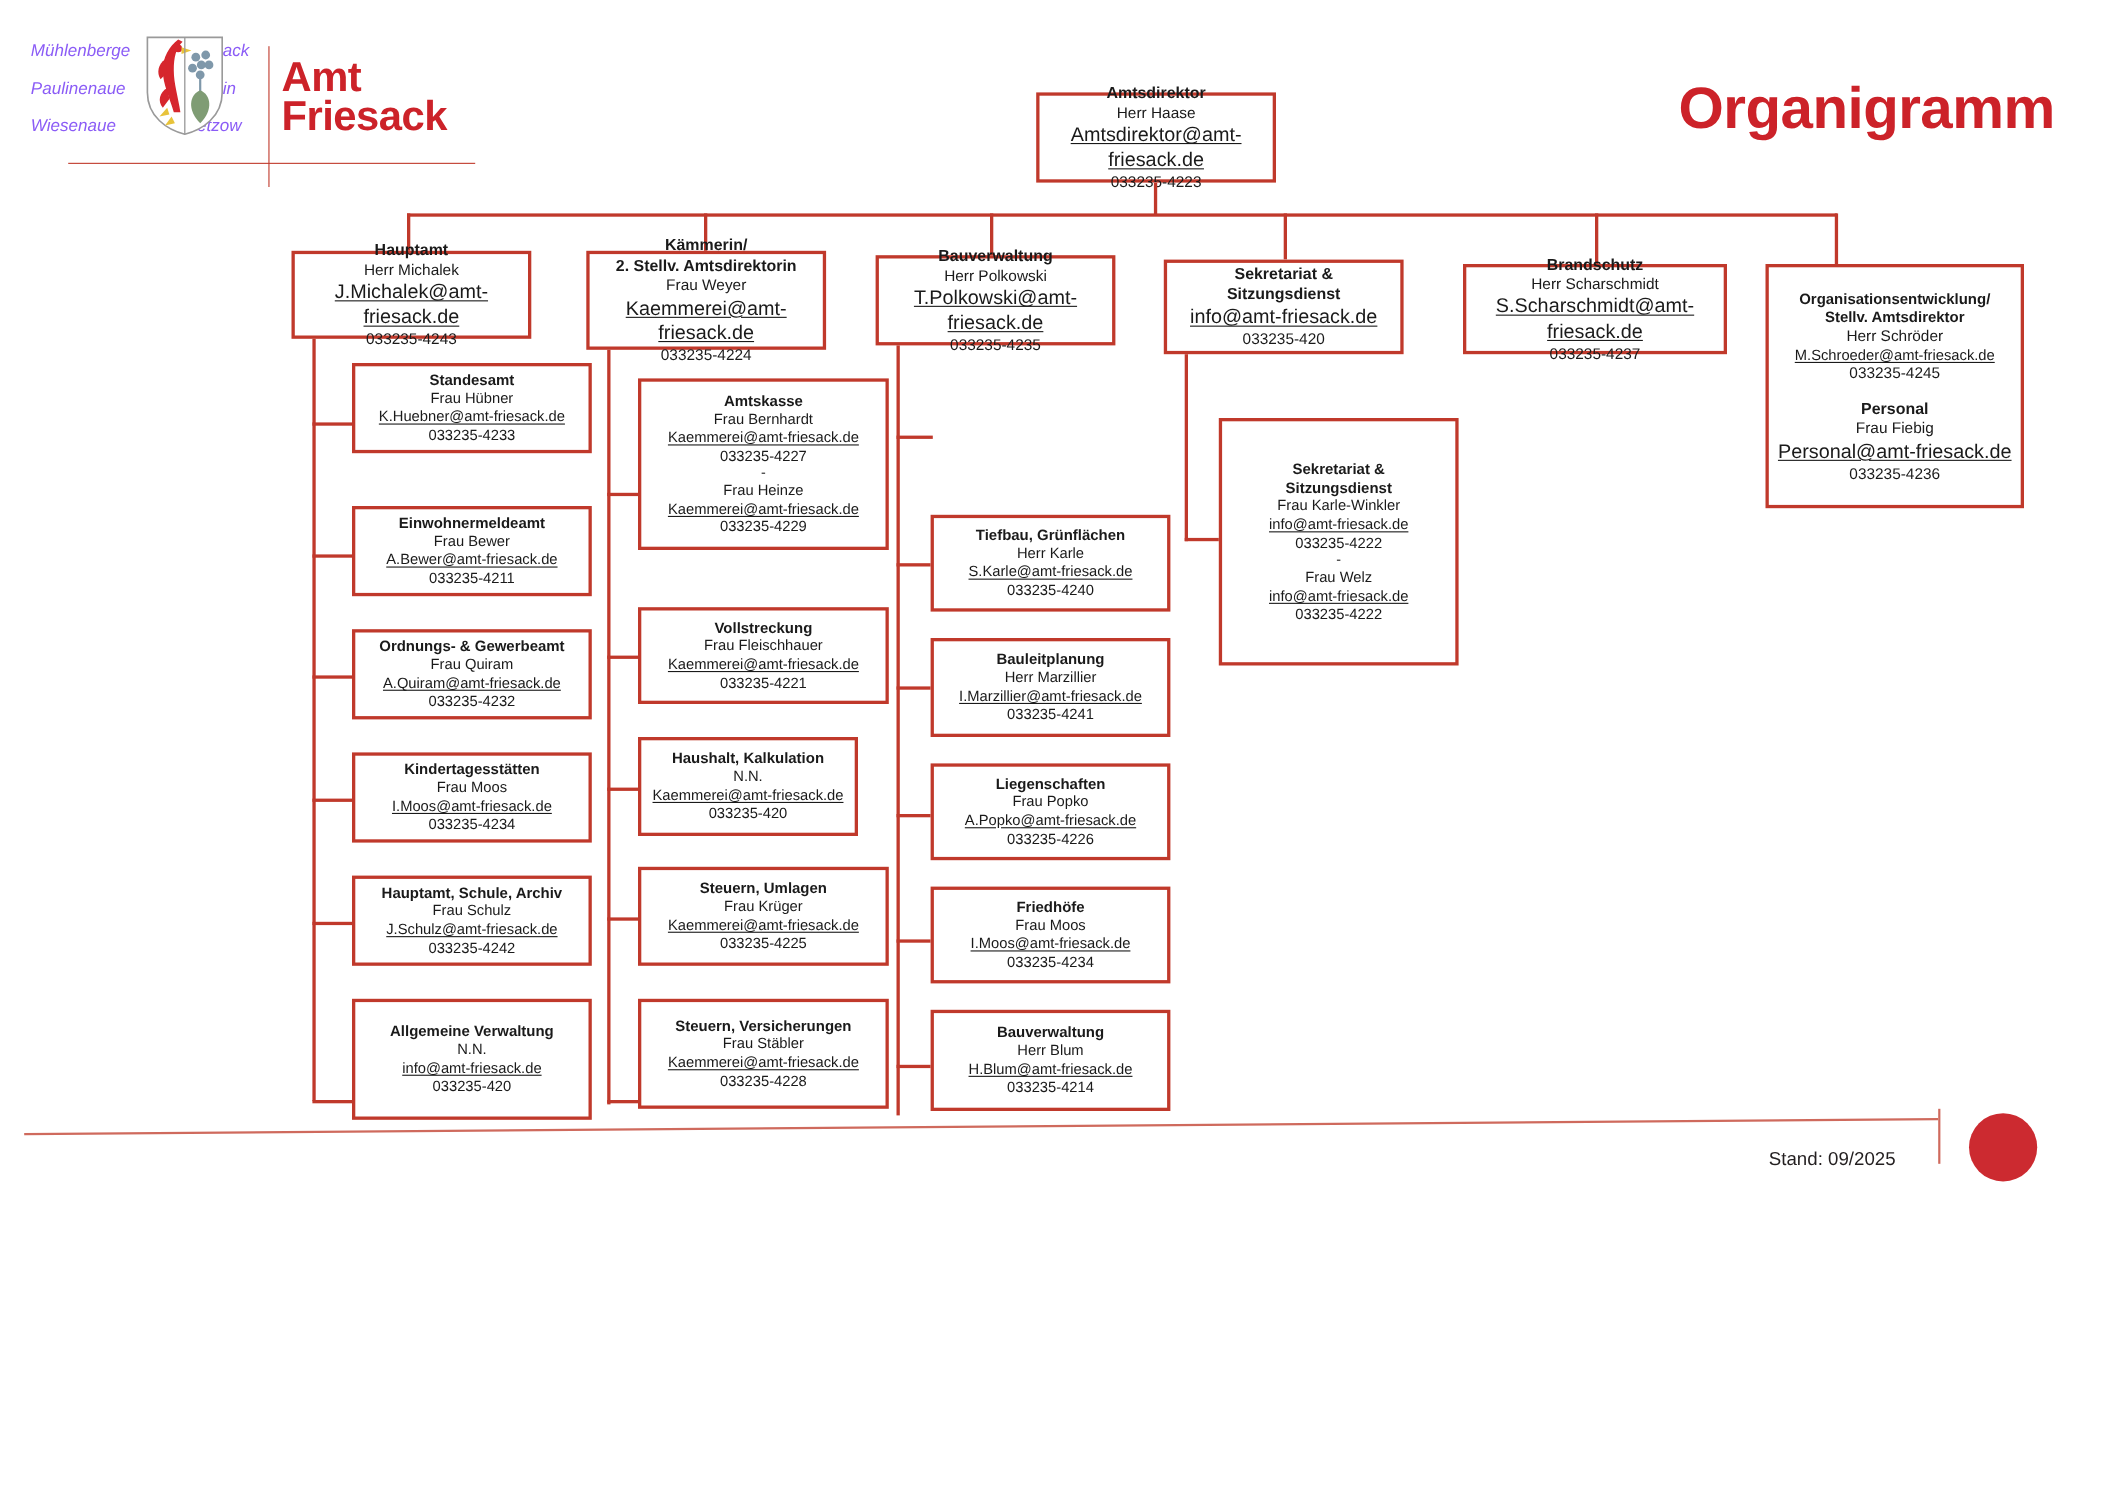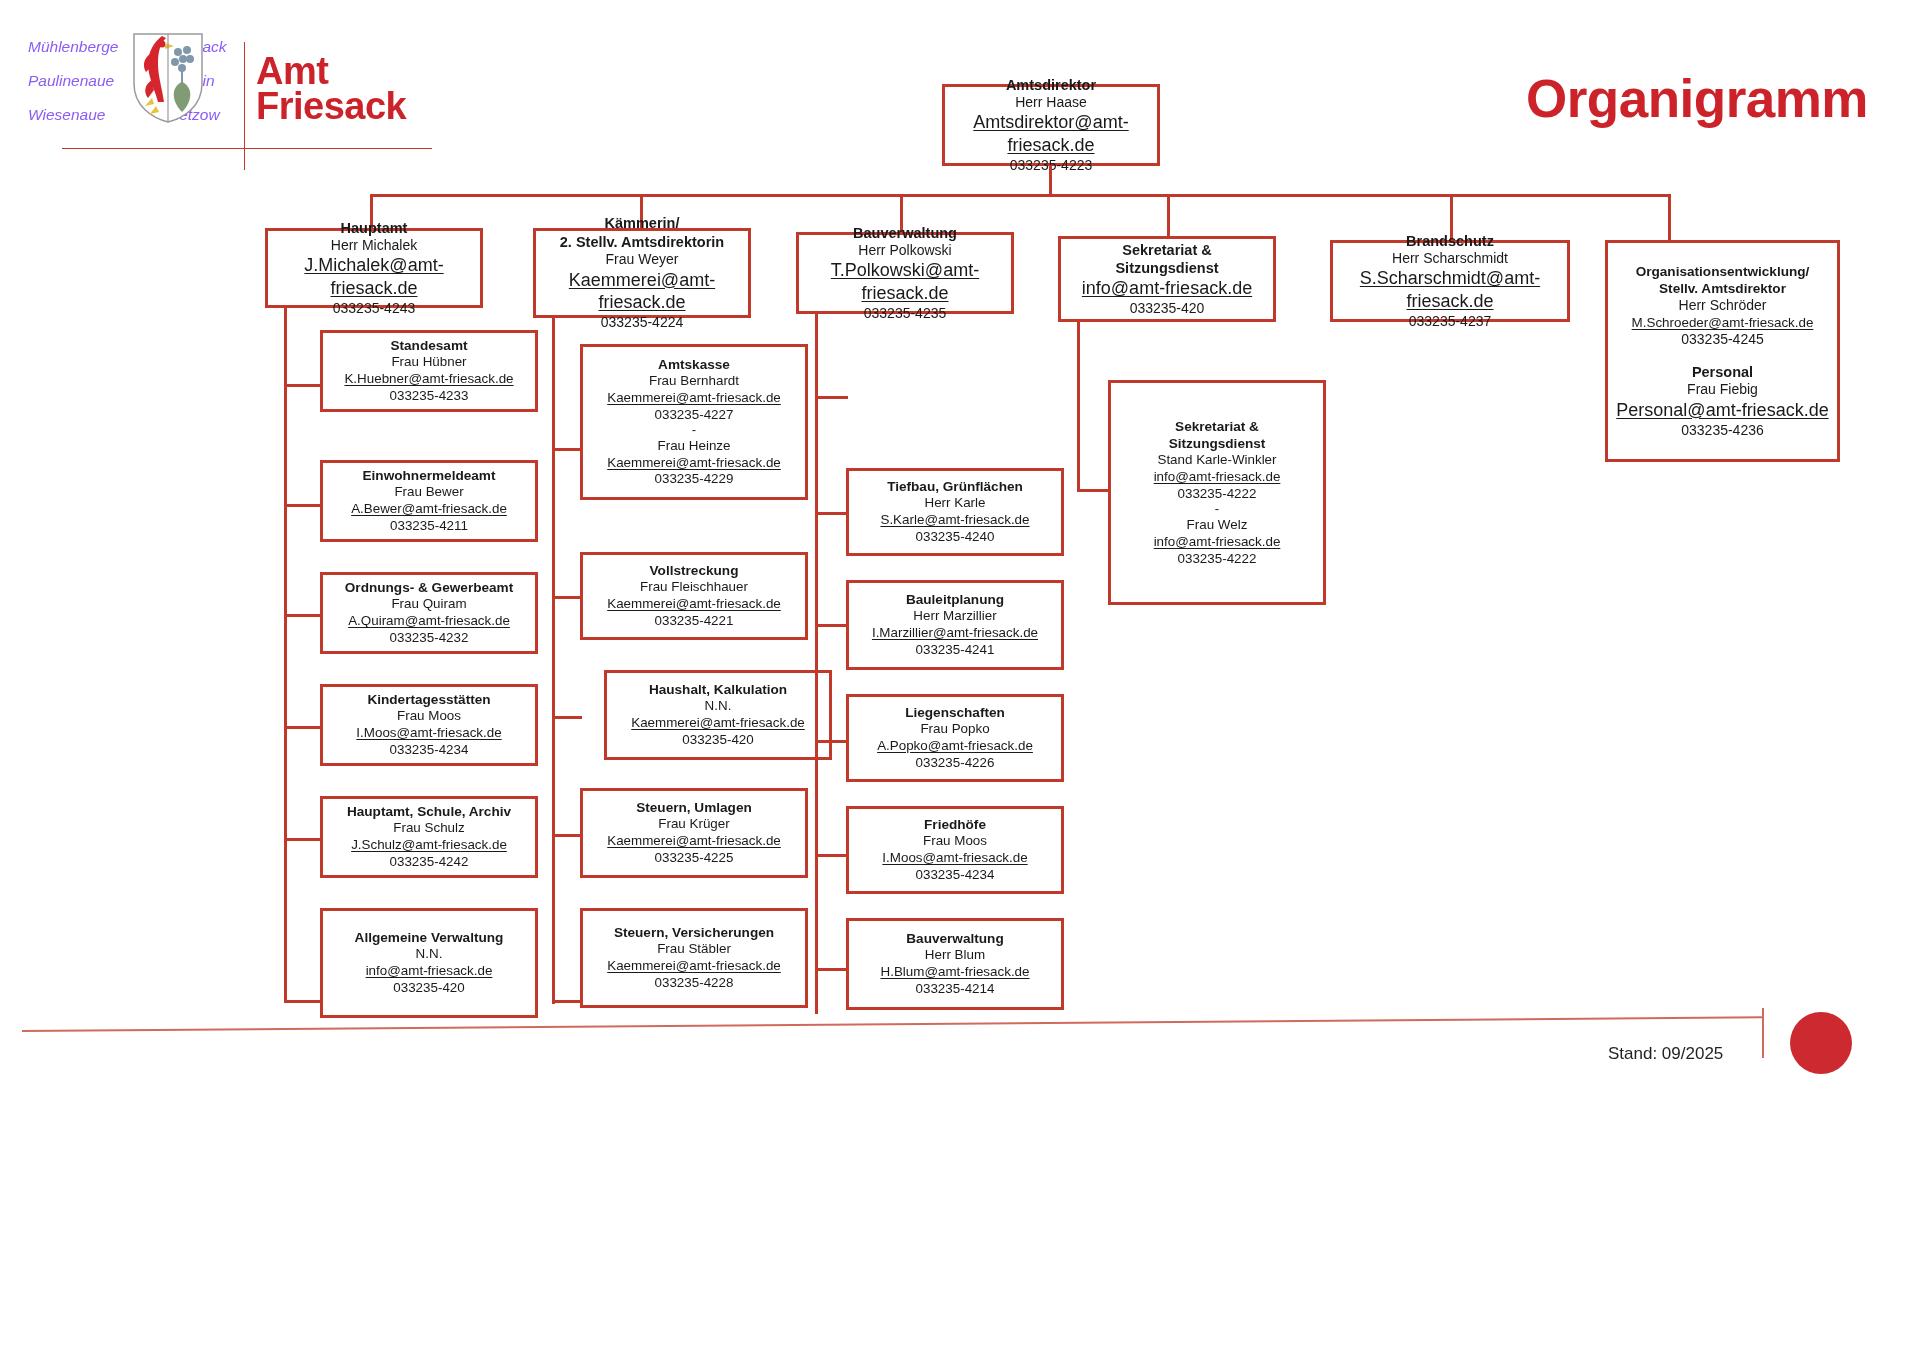--- a/index.html
+++ b/index.html
@@ -320,21 +320,21 @@
     <div class="person">Frau Heinze</div>
     <div class="mail">Kaemmerei@amt-friesack.de</div>
     <div class="tel">033235-4229</div>
   </div>
   <div class="node small" style="left:580px; top:552px; width:228px; height:88px;">
     <div class="ttl">Vollstreckung</div>
     <div class="person">Frau Fleischhauer</div>
     <div class="mail">Kaemmerei@amt-friesack.de</div>
     <div class="tel">033235-4221</div>
   </div>
-  <div class="node small" style="left:580px; top:670px; width:228px; height:90px;margin-left:24px;">
+  <div class="node small" style="left:580px; top:670px; width:200px; height:90px;">
     <div class="ttl">Haushalt, Kalkulation</div>
     <div class="person">N.N.</div>
     <div class="mail">Kaemmerei@amt-friesack.de</div>
     <div class="tel">033235-420</div>
   </div>
   <div class="node small" style="left:580px; top:788px; width:228px; height:90px;">
     <div class="ttl">Steuern, Umlagen</div>
     <div class="person">Frau Krüger</div>
     <div class="mail">Kaemmerei@amt-friesack.de</div>
     <div class="tel">033235-4225</div>
@@ -396,21 +396,21 @@
     <div class="ttl">Sitzungsdienst</div>
     <div class="mail">info@amt-friesack.de</div>
     <div class="tel">033235-420</div>
   </div>
   <div class="line v" style="left:1077px; top:322px; height:170px;"></div>
   <div class="line h" style="left:1077px; top:489px; width:33px;"></div>
 
   <div class="node small" style="left:1108px; top:380px; width:218px; height:225px;">
     <div class="ttl">Sekretariat &amp;</div>
     <div class="ttl">Sitzungsdienst</div>
-    <div class="person">Stand Karle-Winkler</div>
+    <div class="person">Frau Karle-Winkler</div>
     <div class="mail">info@amt-friesack.de</div>
     <div class="tel">033235-4222</div>
     <div class="sep">-</div>
     <div class="person">Frau Welz</div>
     <div class="mail">info@amt-friesack.de</div>
     <div class="tel">033235-4222</div>
   </div>
 
   <div class="node" style="left:1330px; top:240px; width:240px; height:82px;">
     <div class="ttl">Brandschutz</div>

